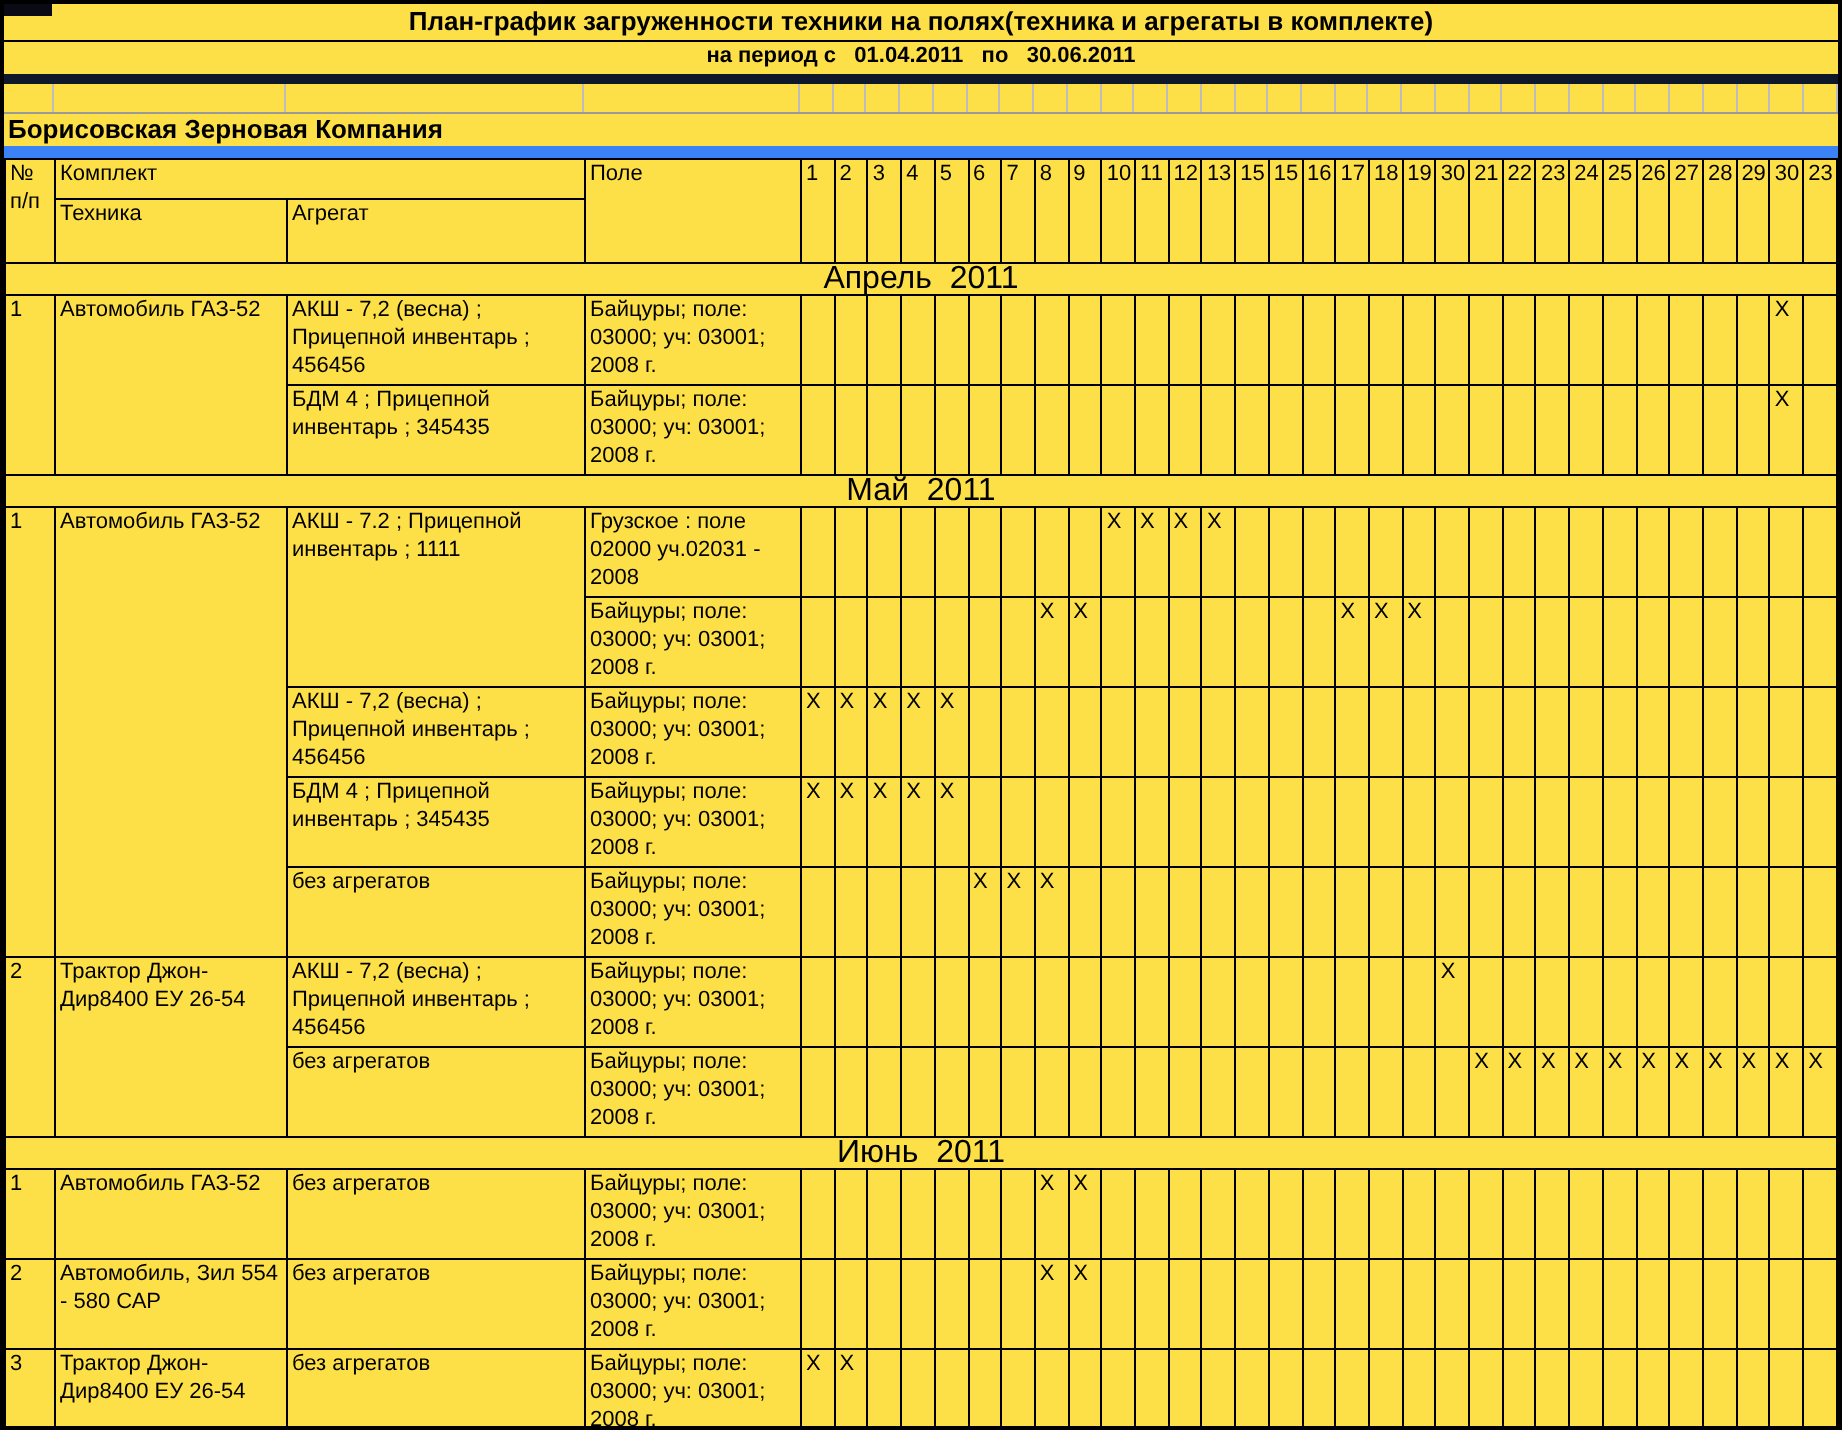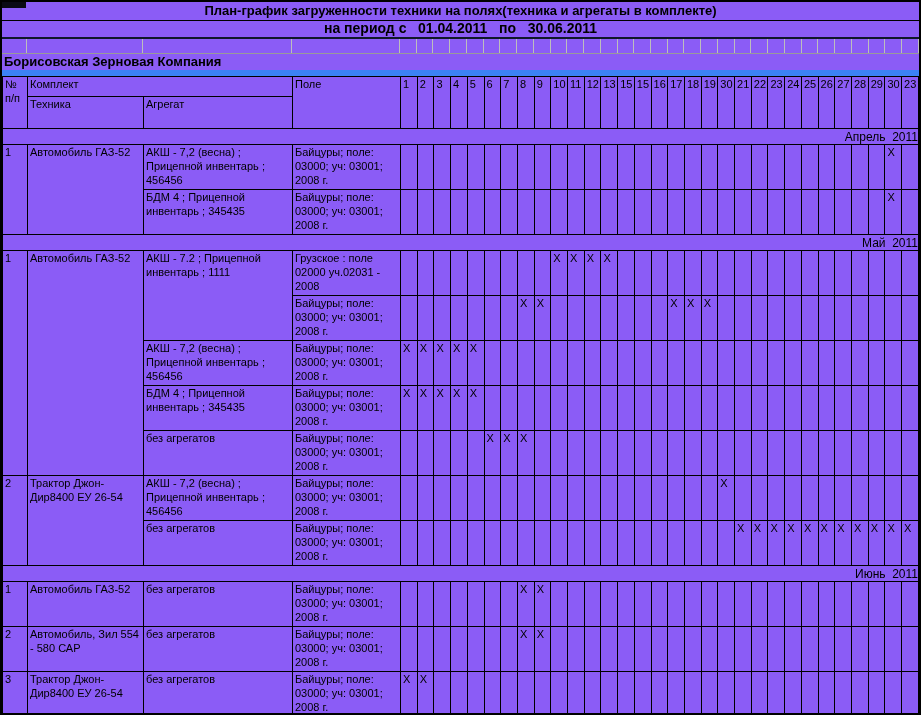--- a/index.html
+++ b/index.html
@@ -1,47 +1,47 @@
 <!DOCTYPE html>
 <html><head>
 <meta charset="utf-8">
 <style>
   html,body {margin:0; padding:0; background:#fff;}
   .sheet {
     position:relative; width:921px; height:715px; box-sizing:border-box;
-    border:2px solid #000; background:#8b5cf6; overflow:hidden;
+    border:2px solid #000; background:#fde047; overflow:hidden;
     font-family:"Liberation Sans", sans-serif; color:#000;
   }
   .corner-block {position:absolute; left:0; top:0; width:24px; height:6px; background:#0a0a14;}
   .title-row {
     height:18px; line-height:17px; text-align:center; font-size:13px; font-weight:bold;
     border-bottom:1px solid #000; white-space:pre; overflow:hidden;
   }
   .subtitle-row {
-    height:16px; line-height:15px; text-align:center; font-size:14px; font-weight:bold;
-    border-bottom:2px solid #0f172a; white-space:pre; overflow:hidden;
+    height:16px; line-height:15px; text-align:center; font-size:11px; font-weight:bold;
+    border-bottom:5px solid #0f172a; white-space:pre; overflow:hidden;
   }
   .grid-strip {height:14px; display:flex; border-bottom:1px solid #9a9a9a;}
   .grid-strip .gcell {box-sizing:border-box; border-right:1px solid #bdbdbd; height:100%;}
   .company-row {
     height:16px; line-height:15px; font-size:13px; font-weight:bold; padding-left:2px;
     border-bottom:6px solid #3b82f6; white-space:pre; overflow:hidden;
   }
   table.sched {border-collapse:collapse; table-layout:fixed; width:917px;}
   table.sched td, table.sched th {
     border:1px solid #000; font-size:11px; line-height:14px; font-weight:normal;
     vertical-align:top; text-align:left; padding:0 1px 0 2px; overflow:hidden;
     font-family:"Liberation Sans", sans-serif;
   }
   th.hdr {font-weight:bold; text-align:center; vertical-align:middle; font-size:12px; padding:0;}
   th.day-hdr {font-weight:bold; text-align:center; vertical-align:middle; font-size:11px; padding:0;}
   tr.hdr-top {height:20px;}
   tr.hdr-bottom {height:32px;}
   tr.section-row td {
-    height:15px; text-align:right; vertical-align:middle; font-size:12px;
+    height:15px; text-align:center; vertical-align:middle; font-size:16px;
     white-space:pre; padding:0;
   }
   tr.data-row {height:45px;}
   td.day-cell {text-align:center; padding:0; font-size:11px;}
 </style>
 </head>
 <body>
 
 <div class="sheet">
   <div class="corner-block"></div>

